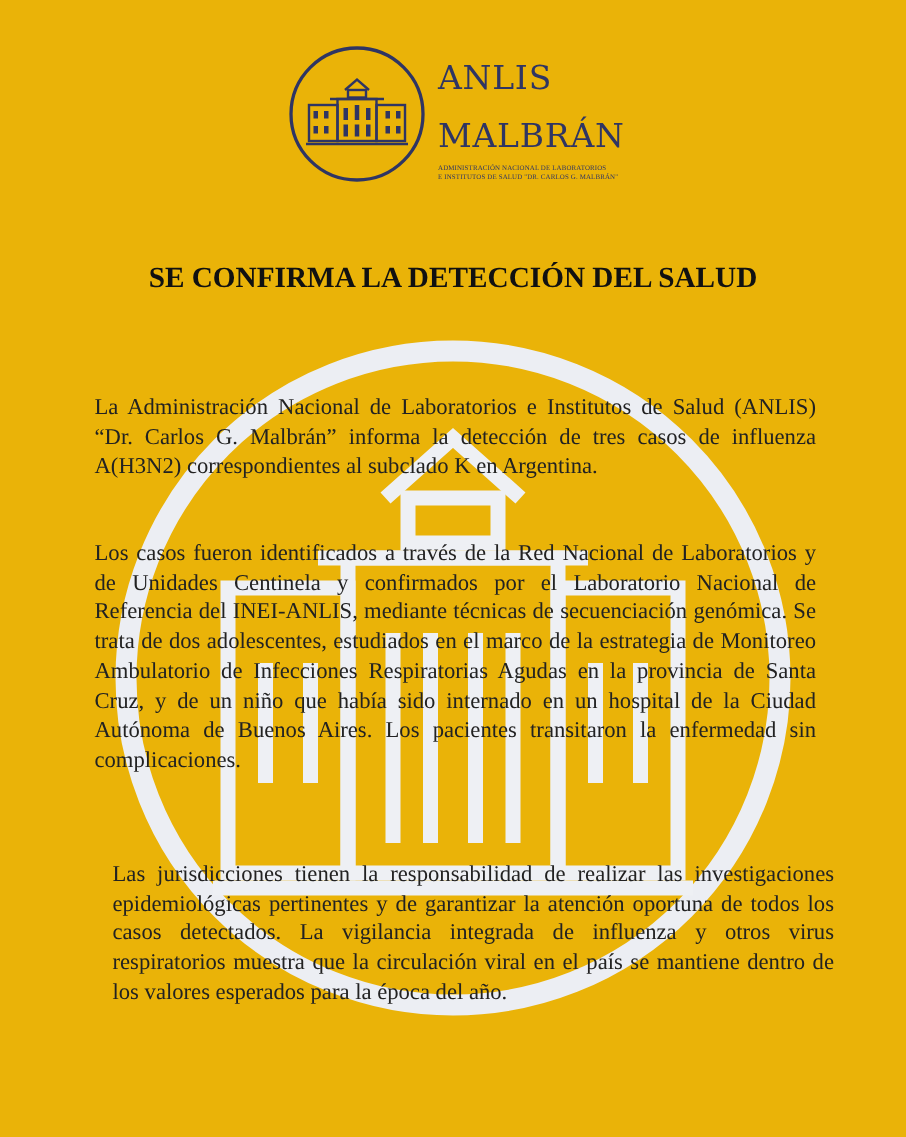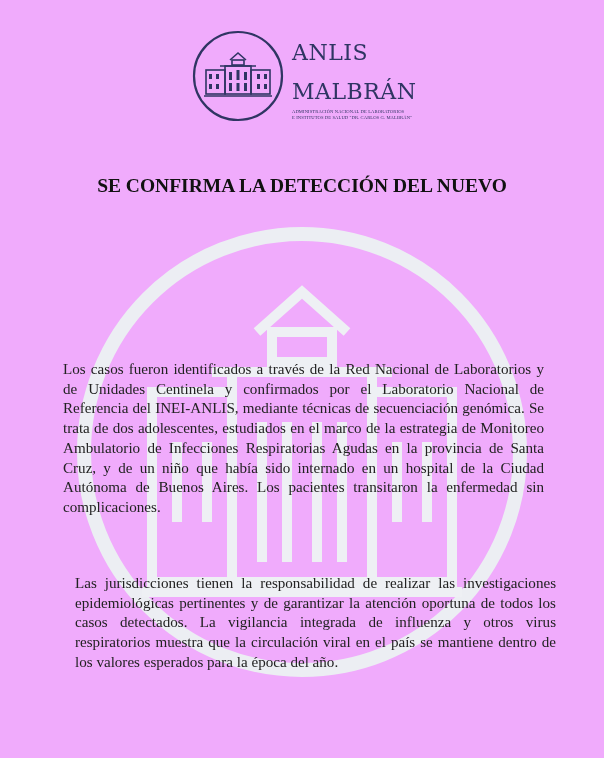--- a/index.html
+++ b/index.html
@@ -1,17 +1,17 @@
 <!DOCTYPE html>
 <html><head>
 <meta charset="utf-8">
 <style>
   html, body { margin: 0; padding: 0; background: #ffffff; }
   body { width: 604px; height: 758px; position: relative; overflow: hidden; }
-  .page { position: absolute; left: 0; top: 0; width: 604px; height: 758px; background: #f0abfc; }
+  .page { position: absolute; left: 0; top: 0; width: 604px; height: 758px; background: #eab308; }
 
   
   .watermark { position: absolute; left: 72px; top: 222px; width: 460px; height: 460px; z-index: 0; }
 
   
   .logo { position: absolute; left: 192px; top: 30px; width: 230px; height: 98px; z-index: 1; }
   .logo-circle { position: absolute; left: 0; top: 0; width: 92px; height: 92px; }
   .logo-text { position: absolute; left: 100px; top: 12px; color: #2f3563; font-family: "DejaVu Serif", "Liberation Serif", serif; }
   .logo-line1 { font-size: 22px; line-height: 22px; letter-spacing: 0.5px; }
   .logo-line2 { font-size: 22px; line-height: 24px; letter-spacing: 0.5px; margin-top: 16px; }
@@ -92,19 +92,20 @@
     </div>
     <div class="logo-text">
       <div class="logo-line1">ANLIS</div>
       <div class="logo-line2">MALBRÁN</div>
       <div class="logo-sub">ADMINISTRACIÓN NACIONAL DE LABORATORIOS</div>
       <div class="logo-sub" style="margin-top:0">E INSTITUTOS DE SALUD "DR. CARLOS G. MALBRÁN"</div>
     </div>
   </div>
 
   <div class="title">
-    <div>SE CONFIRMA LA DETECCIÓN DEL NUEVO</div>
+    <div>SE CONFIRMA LA DETECCIÓN DEL SALUD</div>
   </div>
 
+  <p class="para p1" style="margin:0">La Administración Nacional de Laboratorios e Institutos de Salud (ANLIS) “Dr. Carlos G. Malbrán” informa la detección de tres casos de influenza A(H3N2) correspondientes  al subclado K en Argentina.</p>
   <p class="para p2" style="margin:0">Los casos fueron identificados a través de la Red Nacional de Laboratorios y de Unidades Centinela y confirmados por el Laboratorio Nacional de Referencia del INEI-ANLIS, mediante técnicas de secuenciación genómica. Se trata de dos adolescentes, estudiados en el marco de la estrategia de Monitoreo Ambulatorio de Infecciones Respiratorias Agudas en la provincia de Santa Cruz, y de un niño que había sido internado en un hospital de la Ciudad Autónoma de Buenos Aires. Los pacientes transitaron la enfermedad sin complicaciones.</p>
   <p class="para p3" style="margin:12px">Las jurisdicciones tienen la responsabilidad de realizar las investigaciones epidemiológicas pertinentes y de garantizar la atención oportuna de todos los casos detectados. La vigilancia integrada de influenza y otros virus respiratorios muestra que la circulación viral en el país se mantiene dentro de los valores esperados  para la época del año.</p>
 
 </div>
 
 </body></html>

